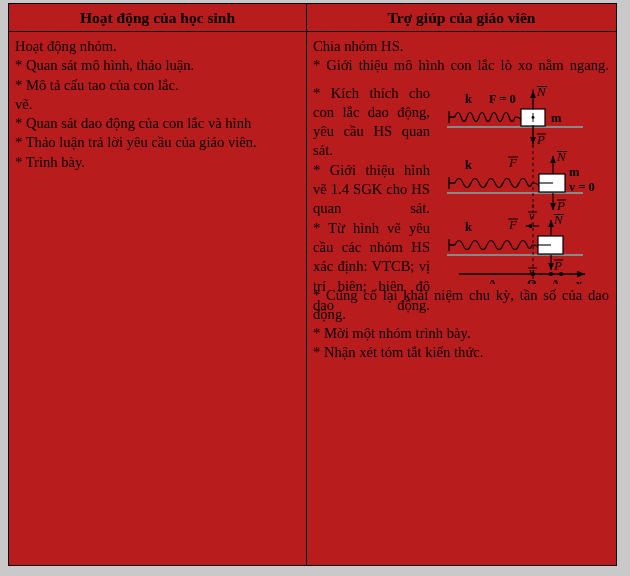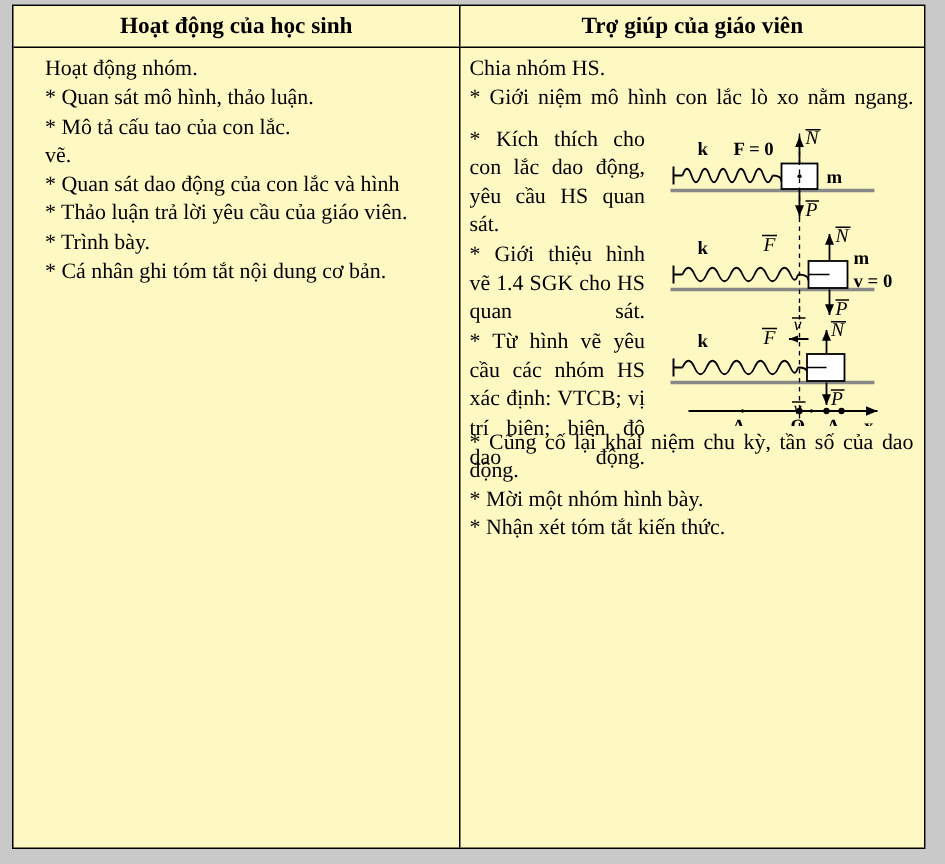--- a/index.html
+++ b/index.html
@@ -19,21 +19,21 @@
     left: 0; top: 0;
     width: 630px; height: 576px;
     background: #c9c9c9;
   }
   .table-wrap {
     position: absolute;
     left: 8px;
     top: 3px;
     width: 609px;
     height: 563px;
-    background: #fef9c3;
+    background: #b91c1c;
     border: 1px solid #000;
     box-sizing: border-box;
   }
   .hdr-row {
     display: flex;
     height: 28px;
     border-bottom: 1px solid #000;
     box-sizing: border-box;
   }
   .hdr-cell {
@@ -53,21 +53,21 @@
   }
   .body-row {
     display: flex;
     height: 533px;
     box-sizing: border-box;
   }
   .cell-left {
     width: 298px;
     border-right: 1px solid #000;
     box-sizing: border-box;
-    padding: 5px 6px 0 21px;
+    padding: 5px 6px 0 6px;
   }
   .cell-right {
     flex: 1;
     box-sizing: border-box;
     padding: 5px 7px 12px 6px;
     position: relative;
   }
   .ln {
     font-size: 14.6px;
     line-height: 19.3px;
@@ -131,27 +131,26 @@
     <div class="body-row">
 
       <div class="cell-left">
         <p class="ln">Hoạt động nhóm.</p>
         <p class="ln">* Quan sát mô hình, thảo luận.</p>
         <p class="ln">* Mô tả cấu tao của con lắc.</p>
         <p class="ln">vẽ.</p>
         <p class="ln">* Quan sát dao động của con lắc và hình</p>
         <p class="ln">* Thảo luận trả lời yêu cầu của giáo viên.</p>
         <p class="ln">* Trình bày.</p>
-        <p class="ln">* Cá nhân ghi tóm tắt nội dung cơ bản.</p>
       </div>
 
       <div class="cell-right">
 
         <p class="ln">Chia nhóm HS.</p>
-        <p class="ln-wrap just">* Giới niệm mô hình con lắc lò xo nằm ngang.</p>
+        <p class="ln-wrap just">* Giới thiệu mô hình con lắc lò xo nằm ngang.</p>
 
         <div style="position:relative; height:200px; margin-top:8px;">
 
           <div class="narrow-col">
             <p class="j">* Kích thích cho con lắc dao động, yêu cầu HS quan sát.</p>
             <p class="j">* Giới thiệu hình vẽ 1.4 SGK cho HS quan sát.</p>
             <p class="j">* Từ hình vẽ yêu cầu các nhóm HS xác định: VTCB; vị trí biên; biên độ dao động.</p>
           </div>
 
           <div class="figure-box">
@@ -256,20 +255,20 @@
                 <text x="94" y="14" font-family="Liberation Serif, serif" font-size="12.5" font-weight="bold">O</text>
                 <text x="118" y="14" font-family="Liberation Serif, serif" font-size="12.5" font-weight="bold">A</text>
                 <text x="143" y="14" font-family="Liberation Serif, serif" font-size="12.5" font-weight="bold">x</text>
               </g>
             </svg>
           </div>
         </div>
 
         <div class="tail-lines">
           <p class="ln-wrap just">* Cũng cố lại khái niệm chu kỳ, tần số của dao động.</p>
-          <p class="ln">* Mời một nhóm hình bày.</p>
+          <p class="ln">* Mời một nhóm trình bày.</p>
           <p class="ln">* Nhận xét tóm tắt kiến thức.</p>
         </div>
 
       </div>
     </div>
   </div>
 </div>
 
 </body></html>

